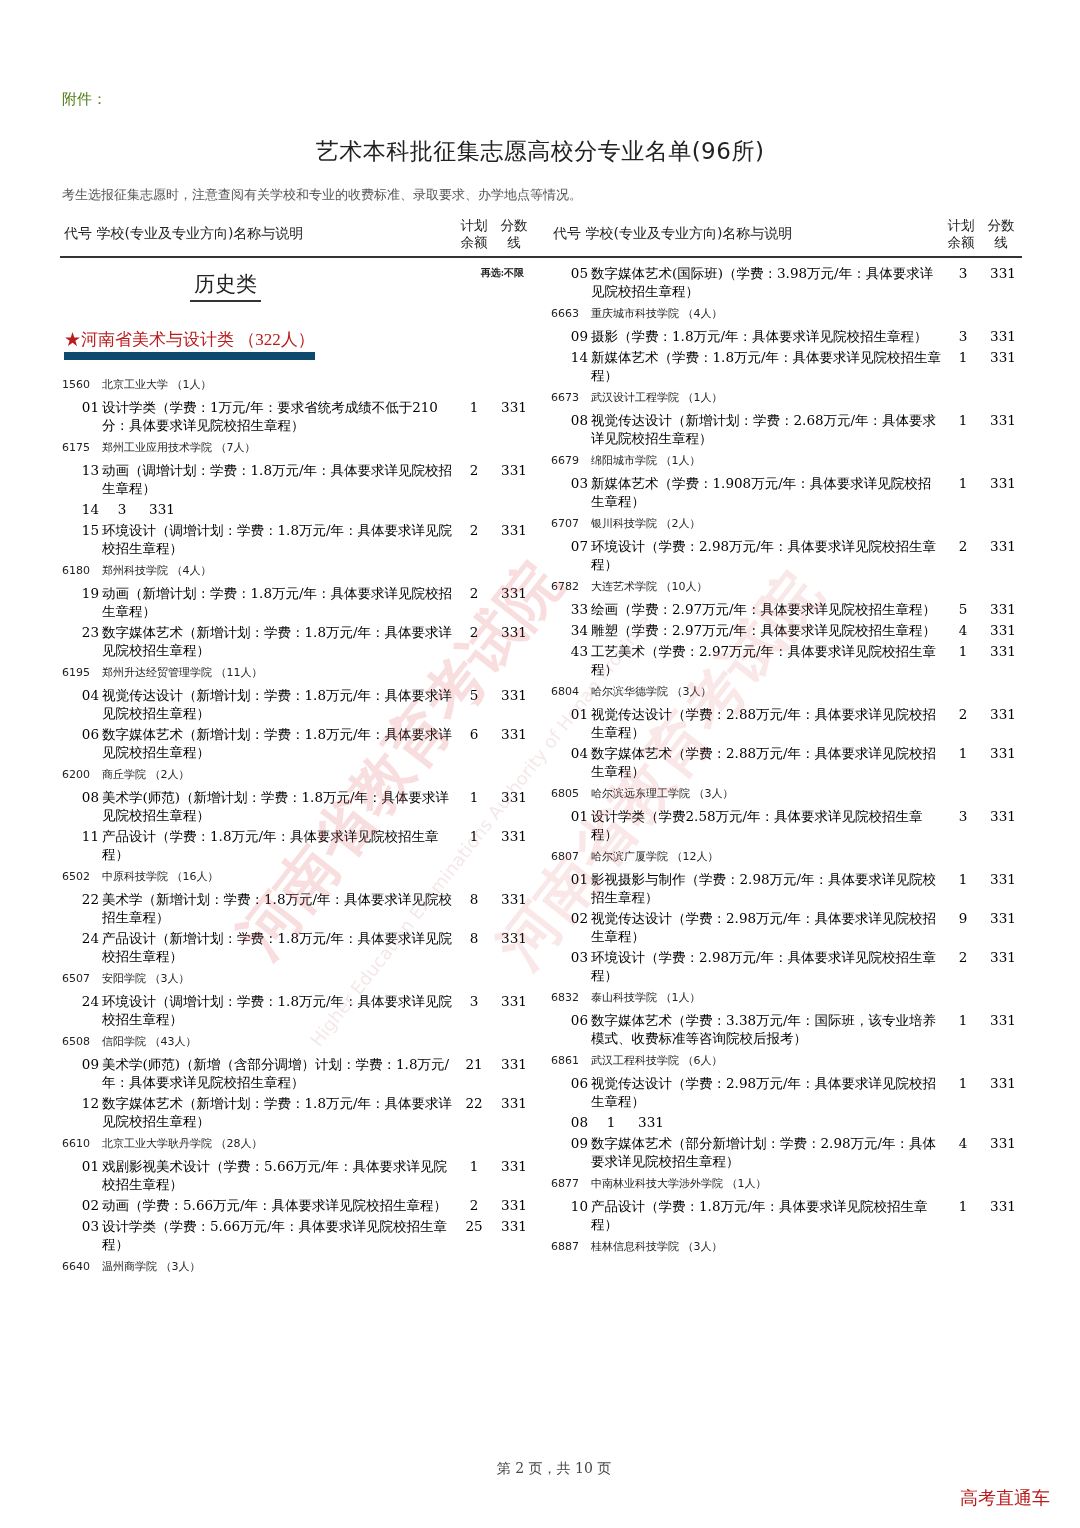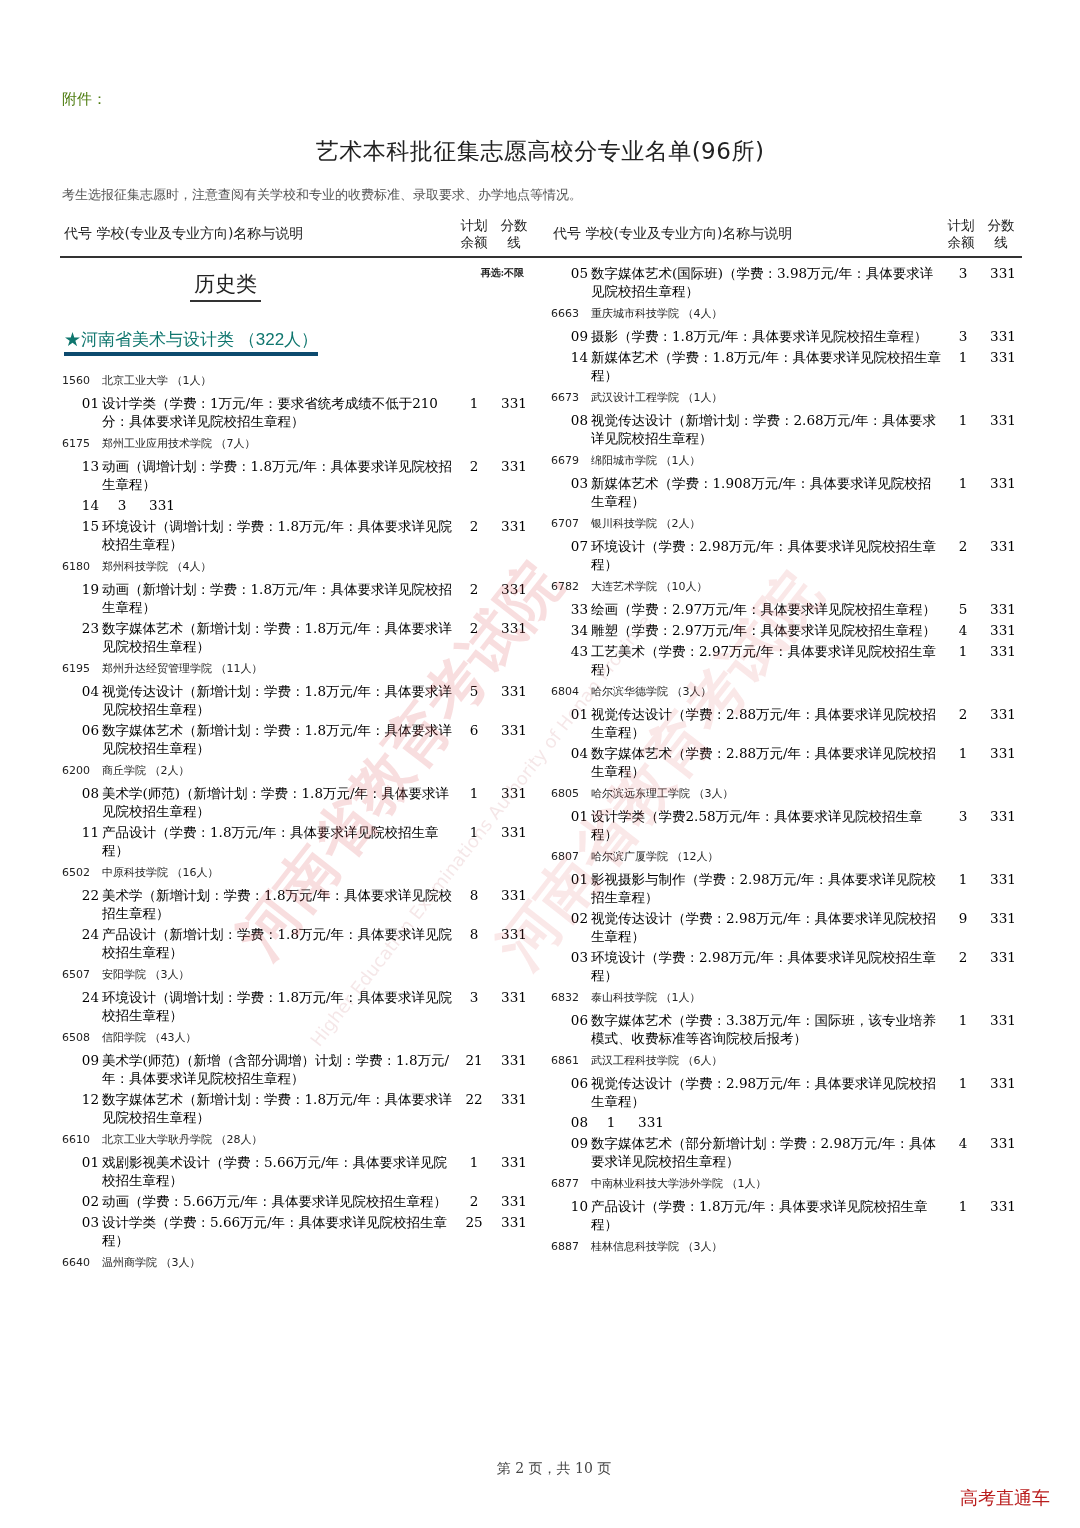--- a/index.html
+++ b/index.html
@@ -23,22 +23,22 @@
     .col { position: absolute; top: 262px; }
     .col.left { left: 62px; width: 472px; }
     .col.right { left: 551px; width: 470px; }
 
     .subject-head { position: relative; height: 64px; }
     .subject-title { position: absolute; left: 128px; top: 8px; font-family: "DejaVu Sans", sans-serif;
       font-size: 21px; color: #222; border-bottom: 2px solid #333; padding: 0 4px 2px; }
     .reselect { position: absolute; right: 10px; top: 4px; font-family: Liberation Serif, serif;
       font-weight: bold; font-size: 10px; color: #222; }
 
-    .category { font-family: Liberation Sans, sans-serif; font-size: 17px; color: #0f766e;
-      display: inline-block; border-bottom: 4px solid #0c4a6e; padding-bottom: 1px; margin: 2px 0 14px 2px; }
+    .category { font-family: Liberation Serif, serif; font-size: 17px; color: #b91c1c;
+      display: inline-block; border-bottom: 8px solid #0c4a6e; padding-bottom: 1px; margin: 2px 0 14px 2px; }
 
     .school { font-family: "DejaVu Sans", sans-serif; font-size: 11px; color: #222;
       height: 22px; line-height: 22px; display: flex; }
     .school .code { width: 40px; }
     .major { display: flex; font-size: 13.5px; line-height: 18px; color: #000000; margin: 2px 0 3px; }
     .major .mcode { width: 40px; text-align: right; padding-right: 3px; flex-shrink: 0; }
     .major .mdesc { width: 352px; flex-shrink: 0; }
     .major .quota { width: 40px; text-align: center; flex-shrink: 0; }
     .major .score { width: 40px; text-align: center; flex-shrink: 0; }
 

